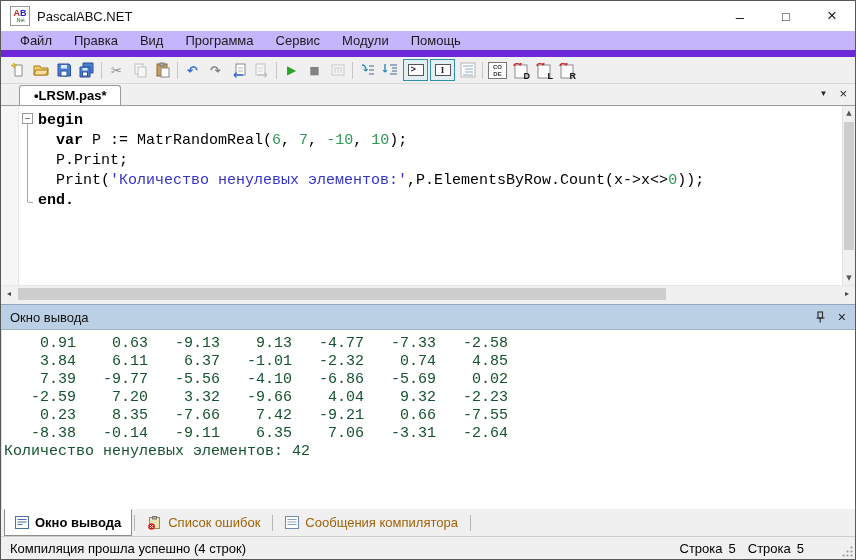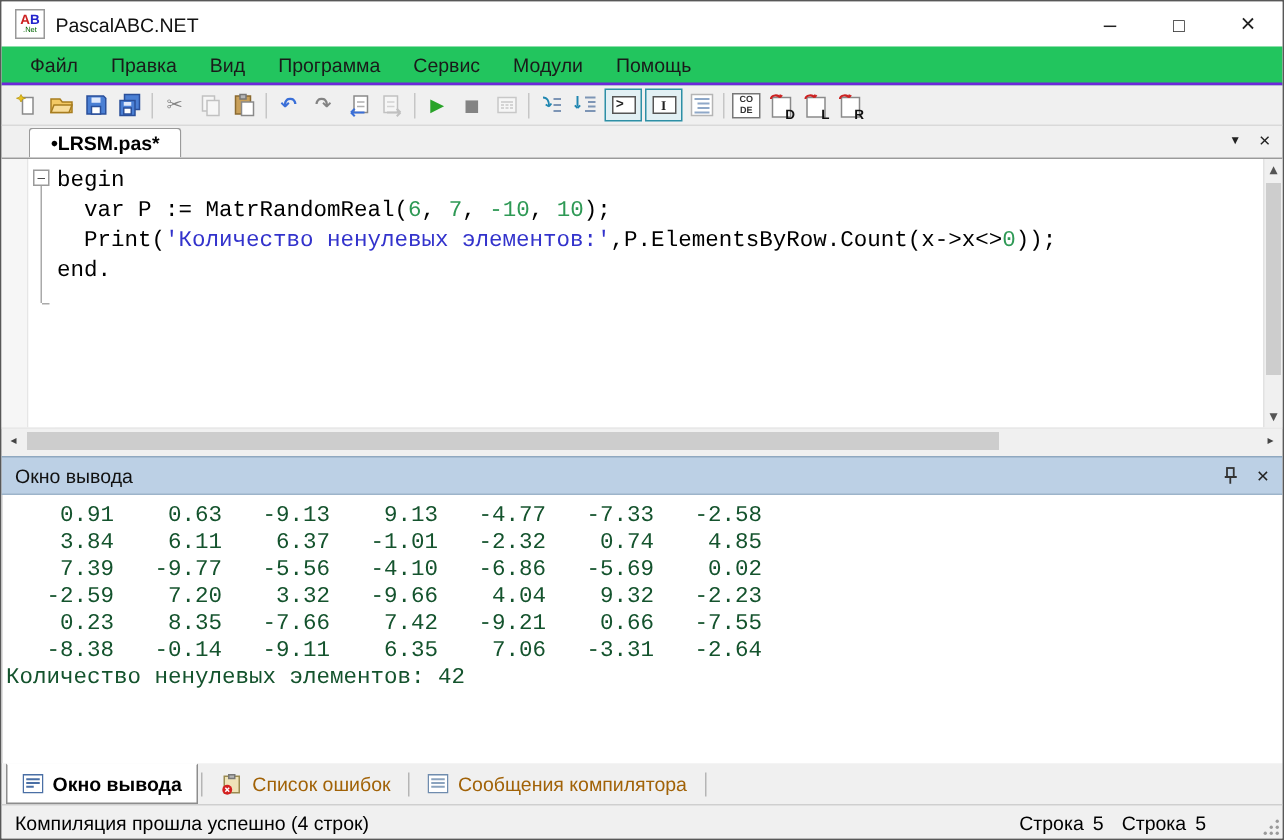--- a/index.html
+++ b/index.html
@@ -15,21 +15,21 @@
   .app-icon .top b:last-child{color:#22c}
   .app-icon .bot{font-size:5px;color:#060}
   .win-title{font-size:13px;color:#111}
   .win-btns{margin-left:auto;display:flex;height:100%}
   .win-btn{width:46px;display:flex;align-items:center;justify-content:center;color:#222;cursor:default}
   .win-btn.min{font-size:15px}
   .win-btn.max{font-size:13px}
   .win-btn.cls{font-size:17px}
 
   
-  .menubar{flex:0 0 26px;background:#22c55e;display:flex;align-items:center;padding-left:8px;border-bottom:2px solid #6d28d9}
+  .menubar{flex:0 0 26px;background:#c4b5fd;display:flex;align-items:center;padding-left:8px;border-bottom:7px solid #6d28d9}
   .menu-item{padding:0 11px;height:100%;display:flex;align-items:center;color:#1a1a1a}
 
   
   .toolbar{flex:0 0 27px;background:#f0f0f0;display:flex;align-items:center;padding-left:5px;border-bottom:1px solid #d9d9d9}
   .tb-btn{width:23px;height:23px;display:flex;align-items:center;justify-content:center;flex:0 0 auto}
   .tb-sep{width:1px;height:17px;background:#c6c6c6;margin:0 3px;flex:0 0 auto}
   .g{font-family:"DejaVu Sans",sans-serif;font-size:13px;line-height:1}
   .dis{opacity:.45;filter:grayscale(1)}
   .tgl{width:25px;height:22px;border:1px solid #2e8fa5;background:#e2f0f4;display:flex;align-items:center;justify-content:center;margin:0 1px;flex:0 0 auto}
   .tgl-inner{width:16px;height:12px;border:1px solid #555;background:#fff;font:bold 9px/11px "Liberation Mono",monospace;color:#222;padding-left:2px}
@@ -47,21 +47,21 @@
 
   
   .editor{flex:0 0 180px;background:#fff;position:relative;border-top:1px solid #9a9a9a}
   .gutter{position:absolute;left:0;top:0;bottom:0;width:18px;background:#f6f6f6;border-right:1px solid #e6e6e6}
   .fold{position:absolute;left:18px;top:0;bottom:0;width:18px;background:#fff}
   .fold-box{position:absolute;left:3px;top:7px;width:11px;height:11px;border:1px solid #9a9a9a;background:#fff;font:9px/9px "Liberation Sans",sans-serif;text-align:center;color:#333}
   .fold-line{position:absolute;left:8px;top:18px;height:78px;border-left:1px solid #aaa}
   .fold-tick{position:absolute;left:9px;top:96px;width:5px;border-top:1px solid #aaa}
   .code{position:absolute;left:37px;top:0;right:13px;bottom:0;font-family:"Liberation Mono","DejaVu Sans Mono",monospace;font-size:15px;line-height:20px;padding-top:5px;overflow:hidden}
   .code-line{height:20px;white-space:pre}
-  .tok-kw{font-weight:normal;color:#000}
+  .tok-kw{font-weight:bold;color:#000}
   .tok-num{color:#2e9955}
   .tok-str{color:#3333cc}
   .tok-p{color:#000}
   .vscroll{position:absolute;right:0;top:0;bottom:0;width:13px;background:#f0f0f0;border-left:1px solid #e2e2e2}
   .vs-arrow{position:absolute;left:0;width:100%;height:14px;display:flex;align-items:center;justify-content:center;font-size:7px;color:#555;font-family:"DejaVu Sans",sans-serif}
   .vs-up{top:0}.vs-down{bottom:0}
   .vs-thumb{position:absolute;left:1px;right:1px;top:16px;height:128px;background:#cdcdcd}
 
   
   .hscroll{flex:0 0 16px;background:#f0f0f0;position:relative;border-top:1px solid #e8e8e8}
@@ -263,20 +263,21 @@
   <div class="editor">
     <div class="gutter"></div>
     <div class="fold">
       <div class="fold-box">–</div>
       <div class="fold-line"></div>
       <div class="fold-tick"></div>
     </div>
     <div class="code">
         <div class="code-line"><span class="tok-kw">begin</span></div>
         <div class="code-line"><span class="tok-p">  </span><span class="tok-kw">var</span><span class="tok-p"> P := MatrRandomReal(</span><span class="tok-num">6</span><span class="tok-p">, </span><span class="tok-num">7</span><span class="tok-p">, </span><span class="tok-num">-10</span><span class="tok-p">, </span><span class="tok-num">10</span><span class="tok-p">);</span></div>
+        <div class="code-line"><span class="tok-p">  P.Print;</span></div>
         <div class="code-line"><span class="tok-p">  Print(</span><span class="tok-str">'Количество ненулевых элементов:'</span><span class="tok-p">,P.ElementsByRow.Count(x-&gt;x&lt;&gt;</span><span class="tok-num">0</span><span class="tok-p">));</span></div>
         <div class="code-line"><span class="tok-kw">end.</span></div>
       </div>
     <div class="vscroll">
       <div class="vs-arrow vs-up">▲</div>
       <div class="vs-thumb"></div>
       <div class="vs-arrow vs-down">▼</div>
     </div>
   </div>
 

